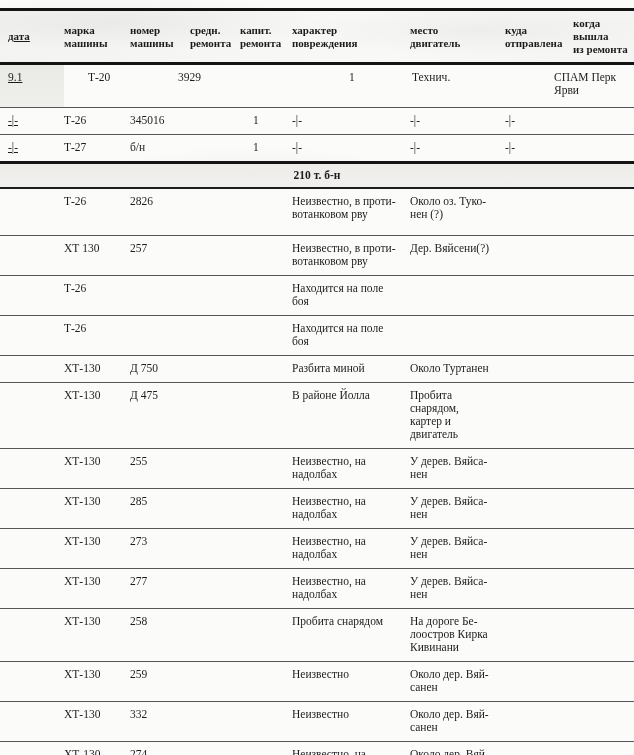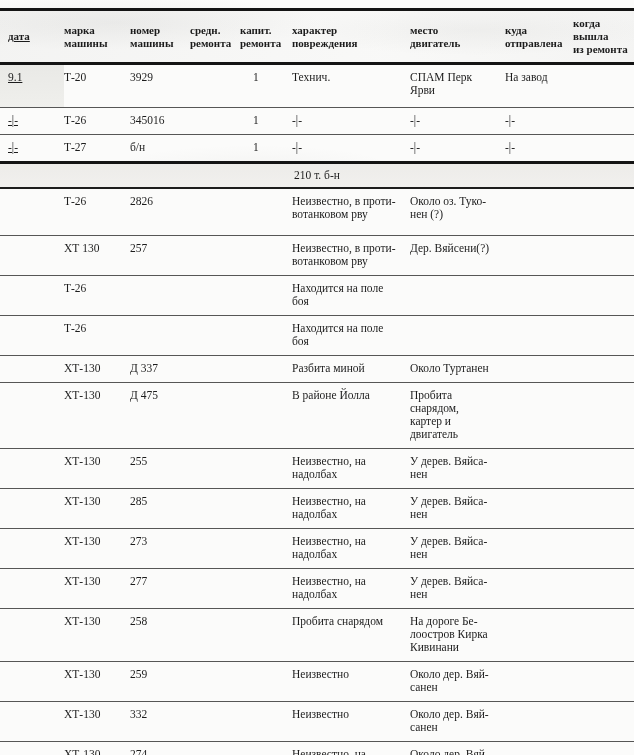--- a/index.html
+++ b/index.html
@@ -41,29 +41,29 @@
   .cell {
     font-size: 11.5px;
     line-height: 13px;
     padding: 6px 6px 7px 0;
     white-space: pre-line;
     overflow: hidden;
   }
   .cell:first-child { padding-left: 8px; text-decoration: underline; }
   .row .cell:nth-child(5) { padding-left: 13px; }
   .row + .row { border-top: 1px solid #565656; }
-  .row.mh42 { min-height: 42px; }
+  .row.mh42 { min-height: 42px; gap: 24px; }
   .row.mh46 { min-height: 46px; }
   .shade { background: linear-gradient(180deg, #e9e9e6, #efefec); }
   .band {
     border-top: 3px solid #141414;
     border-bottom: 2px solid #1d1d1d;
     background: linear-gradient(180deg, #edece9, #f1f0ee);
     text-align: center;
-    font-weight: normal;
+    font-weight: bold;
     font-size: 11.5px;
     line-height: 13px;
     padding: 5px 0;
   }
 </style>
 </head>
 <body>
 
 <div class="doc">
   <div class="table">
@@ -176,21 +176,21 @@
       <div class="cell">Находится на поле
 боя</div>
       <div class="cell"></div>
       <div class="cell"></div>
       <div class="cell"></div>
     </div>
 
     <div class="row">
       <div class="cell"></div>
       <div class="cell">ХТ-130</div>
-      <div class="cell">Д 337</div>
+      <div class="cell">Д 750</div>
       <div class="cell"></div>
       <div class="cell"></div>
       <div class="cell">Разбита миной</div>
       <div class="cell">Около Туртанен</div>
       <div class="cell"></div>
       <div class="cell"></div>
     </div>
 
     <div class="row">
       <div class="cell"></div>

